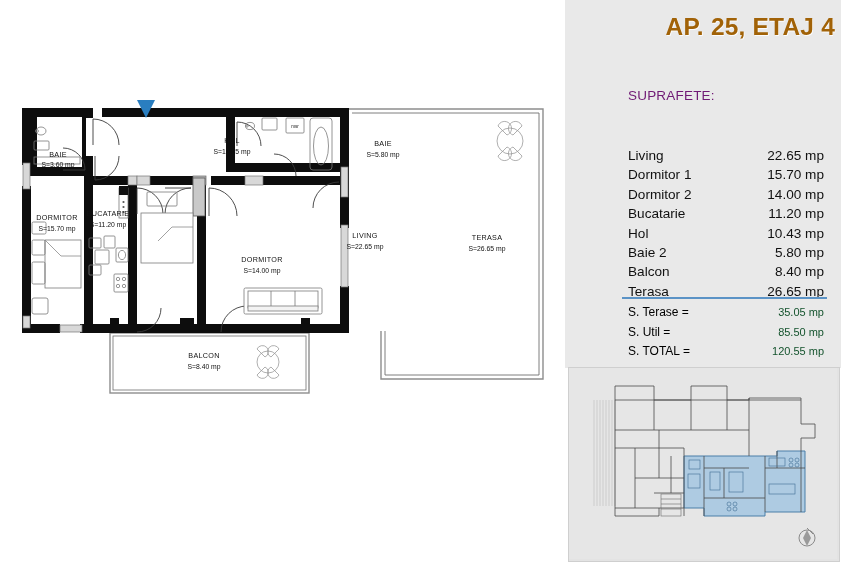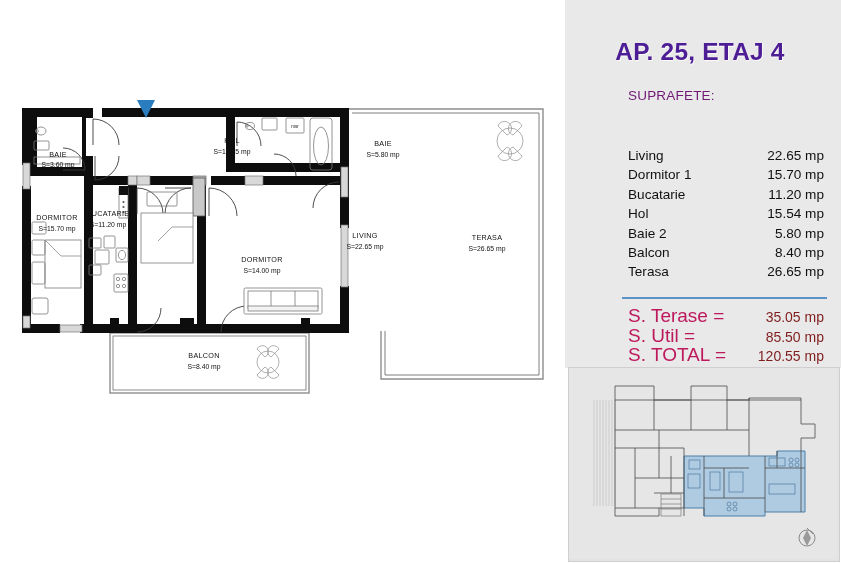--- a/index.html
+++ b/index.html
@@ -11,37 +11,37 @@
   #plansvg{position:absolute;left:0;top:0;}
 
   .rlabel{font-family:"Liberation Sans",sans-serif;fill:#111;text-anchor:middle;}
   .rlabel-name{font-size:7.2px;letter-spacing:.3px;}
   .rlabel-area{font-size:6.8px;}
   .msr{font-size:4.6px;fill:#222;text-anchor:middle;font-family:"Liberation Sans",sans-serif;}
 
   
   #panel{position:absolute;left:565px;top:0;width:276px;height:368px;background:#e9e9e9;}
   #panel-inner{position:absolute;left:0;top:0;right:0;bottom:0;}
-  .title{color:#4c1d95;font-weight:bold;font-size:24.5px;text-align:center;letter-spacing:.2px;
-         text-shadow:0.7px 0.7px 0 rgba(255,255,255,.85);line-height:1.12;margin-top:25px;}
+  .title{color:#a16207;font-weight:bold;font-size:24.5px;text-align:right;letter-spacing:.2px;
+         text-shadow:0.7px 0.7px 0 rgba(255,255,255,.85);line-height:1.12;}
   #title1{position:absolute;left:0;right:6px;top:13px;}
   #title2{position:absolute;left:0;right:6px;top:42px;}
   #supra{position:absolute;left:63px;top:88px;font-size:13.5px;color:#701a75;letter-spacing:.2px;}
 
   #arealist{position:absolute;left:63px;top:120px;width:196px;}
   .arow{display:flex;justify-content:space-between;align-items:baseline;height:19.4px;}
   .aname{font-size:13.6px;color:#111;}
   .aval{font-size:13.6px;color:#111;white-space:nowrap;margin-top:28px;}
 
   #divider{position:absolute;left:57px;top:297px;width:205px;height:2px;background:#5b93c6;}
 
   #totals{position:absolute;left:63px;top:305px;width:196px;}
   .trow{display:flex;justify-content:space-between;align-items:baseline;height:19.6px;}
-  .tname{font-size:19px;color:#be185d;}
-  .tval{font-size:14px;color:#7f1d1d;white-space:nowrap;}
+  .tname{font-size:12px;color:#000000;}
+  .tval{font-size:11px;color:#14532d;white-space:nowrap;}
 
   
   #keyplan{position:absolute;left:568px;top:367px;width:270px;height:193px;
            background:#e3e3e3;border:1px solid #cfcfcf;}
   #keysvg{position:absolute;left:0;top:0;}
 </style>
 </head>
 <body>
 
 <div id="root">
@@ -277,26 +277,30 @@
       <div id="arealist">
         <div class="arow">
           <span class="aname">Living</span>
           <span class="aval">22.65 mp</span>
         </div>
         <div class="arow">
           <span class="aname">Dormitor 1</span>
           <span class="aval">15.70 mp</span>
         </div>
         <div class="arow">
+          <span class="aname">Dormitor 2</span>
+          <span class="aval">14.00 mp</span>
+        </div>
+        <div class="arow">
           <span class="aname">Bucatarie</span>
           <span class="aval">11.20 mp</span>
         </div>
         <div class="arow">
           <span class="aname">Hol</span>
-          <span class="aval">15.54 mp</span>
+          <span class="aval">10.43 mp</span>
         </div>
         <div class="arow">
           <span class="aname">Baie 2</span>
           <span class="aval">5.80 mp</span>
         </div>
         <div class="arow">
           <span class="aname">Balcon</span>
           <span class="aval">8.40 mp</span>
         </div>
         <div class="arow">

